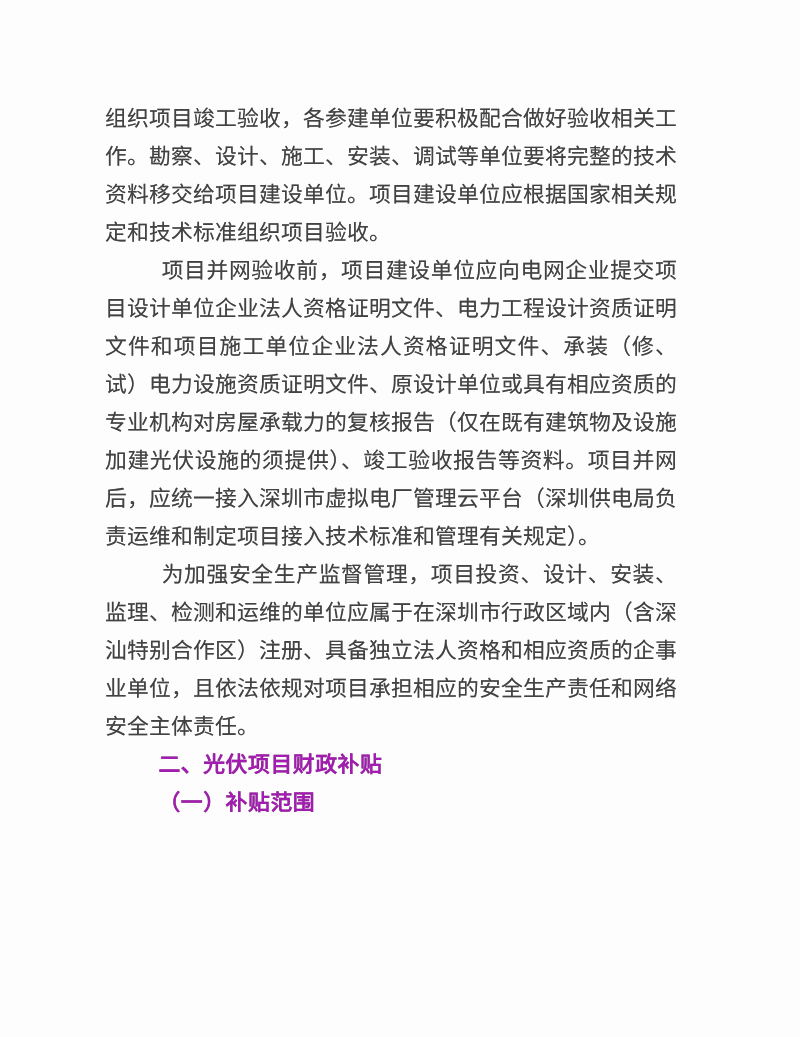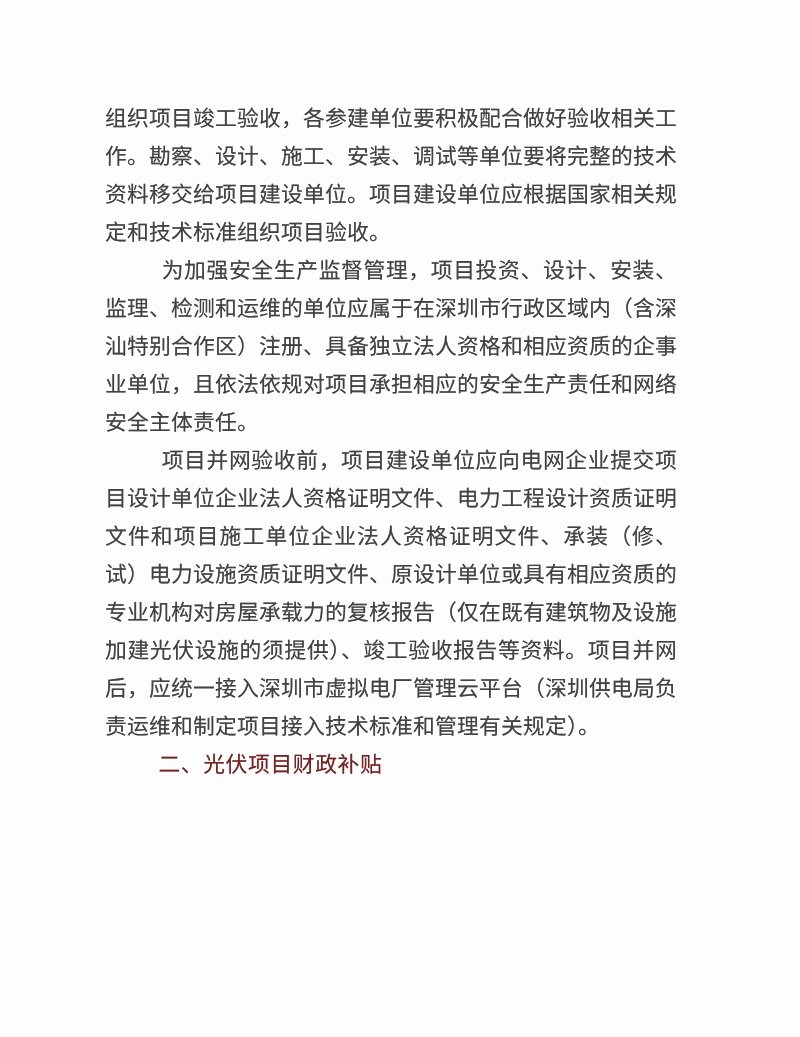--- a/index.html
+++ b/index.html
@@ -37,37 +37,38 @@
   }
   .content p {
     margin: 0;
     padding: 0;
   }
   .para-indent {
     text-indent: 2.6em;
   }
   .heading-1, .heading-2 {
     font-family: "Liberation Sans", "DejaVu Sans", sans-serif;
-    font-weight: normal;
-    color: #7f1d1d;
+    font-weight: bold;
+    color: #a21caf;
     text-indent: 2.45em;
     letter-spacing: 0.6px;
     text-shadow: 0 0 0.4px rgba(40,40,40,0.5);
   }
 </style>
 </head>
 <body>
 
 <div class="page">
   <div class="content">
 
     <p class="body-para">组织项目竣工验收，各参建单位要积极配合做好验收相关工作。勘察、设计、施工、安装、调试等单位要将完整的技术资料移交给项目建设单位。项目建设单位应根据国家相关规定和技术标准组织项目验收。</p>
 
+    <p class="body-para para-indent">项目并网验收前，项目建设单位应向电网企业提交项目设计单位企业法人资格证明文件、电力工程设计资质证明文件和项目施工单位企业法人资格证明文件、承装（修、试）电力设施资质证明文件、原设计单位或具有相应资质的专业机构对房屋承载力的复核报告（仅在既有建筑物及设施加建光伏设施的须提供）、竣工验收报告等资料。项目并网后，应统一接入深圳市虚拟电厂管理云平台（深圳供电局负责运维和制定项目接入技术标准和管理有关规定）。</p>
+
     <p class="body-para para-indent">为加强安全生产监督管理，项目投资、设计、安装、监理、检测和运维的单位应属于在深圳市行政区域内（含深汕特别合作区）注册、具备独立法人资格和相应资质的企事业单位，且依法依规对项目承担相应的安全生产责任和网络安全主体责任。</p>
-
-    <p class="body-para para-indent">项目并网验收前，项目建设单位应向电网企业提交项目设计单位企业法人资格证明文件、电力工程设计资质证明文件和项目施工单位企业法人资格证明文件、承装（修、试）电力设施资质证明文件、原设计单位或具有相应资质的专业机构对房屋承载力的复核报告（仅在既有建筑物及设施加建光伏设施的须提供）、竣工验收报告等资料。项目并网后，应统一接入深圳市虚拟电厂管理云平台（深圳供电局负责运维和制定项目接入技术标准和管理有关规定）。</p>
 
     <p class="heading-1">二、光伏项目财政补贴</p>
 
+    <p class="heading-2">（一）补贴范围</p>
 
 
   </div>
 </div>
 
 </body></html>

